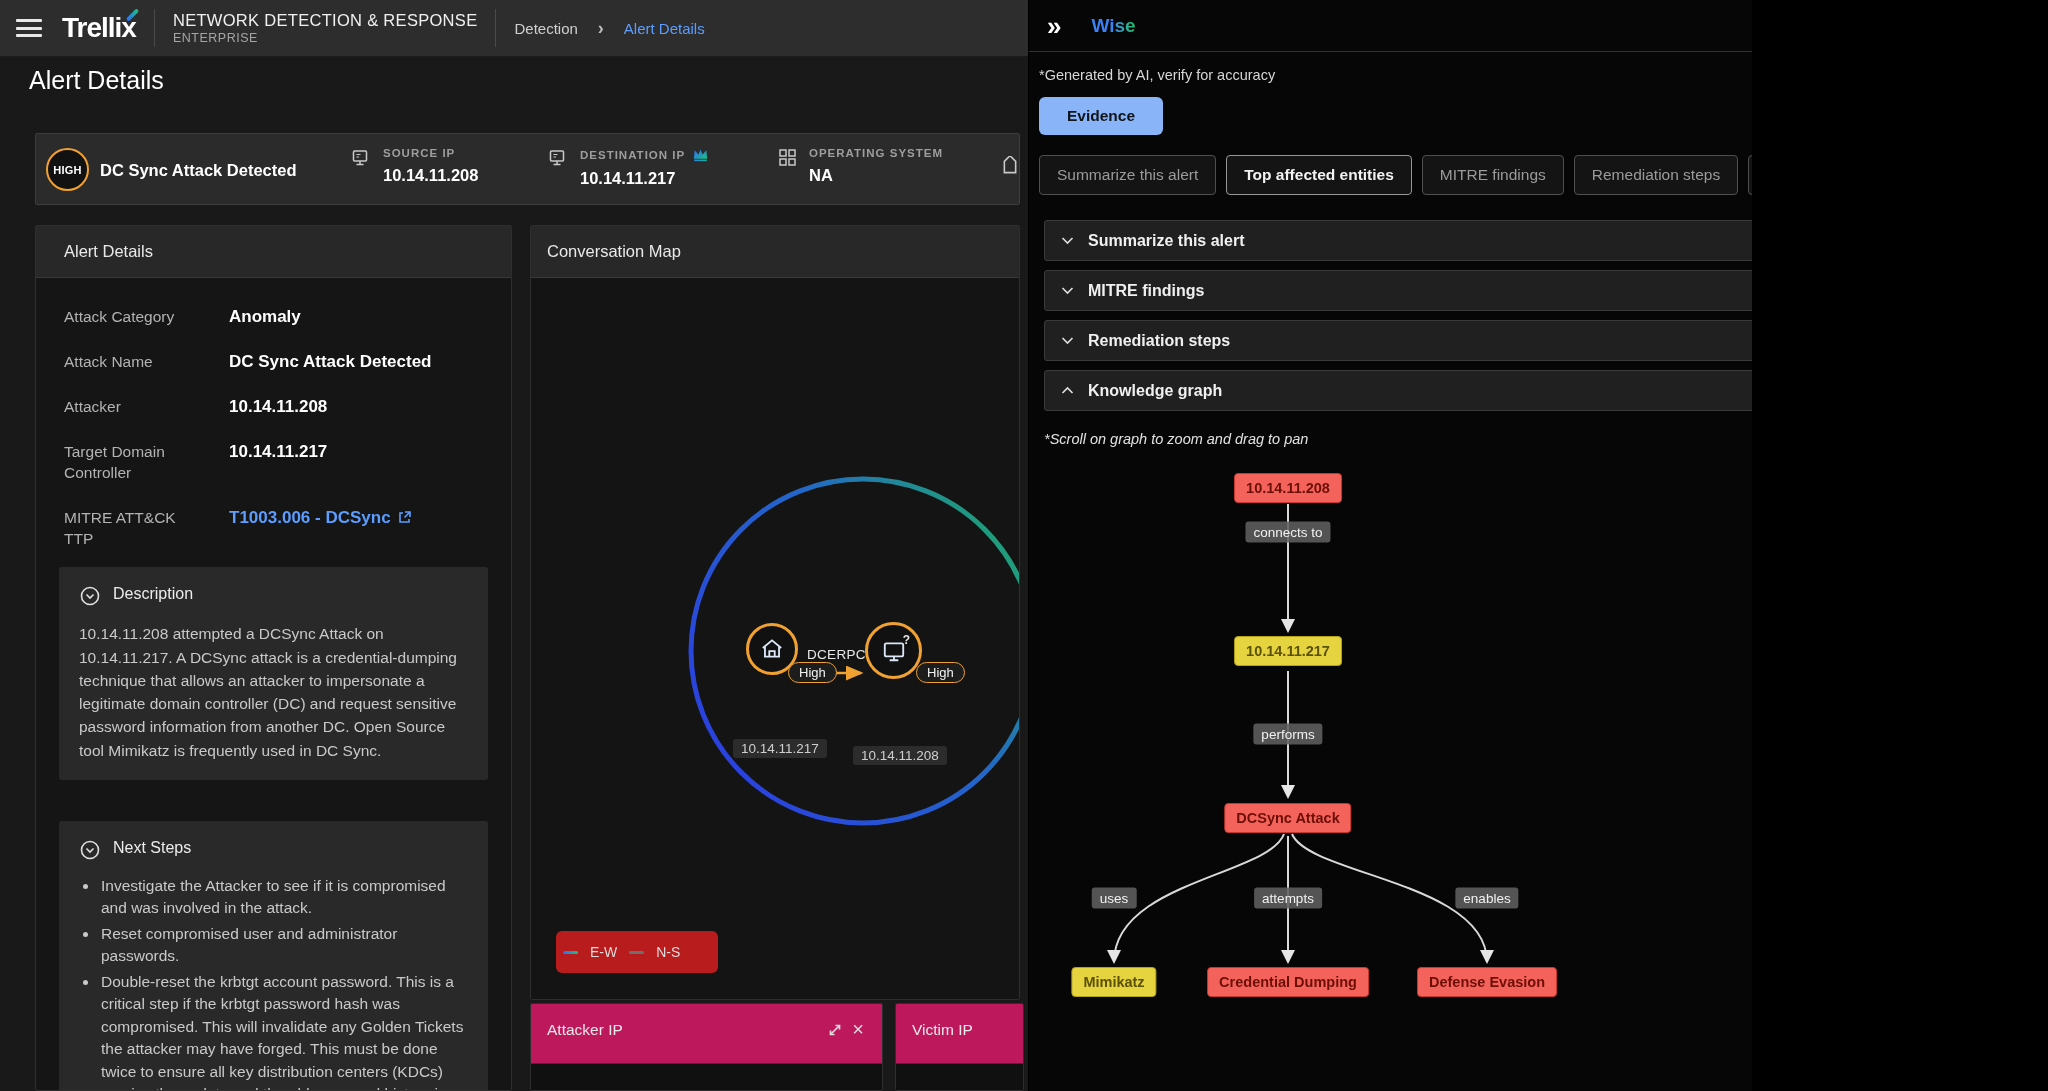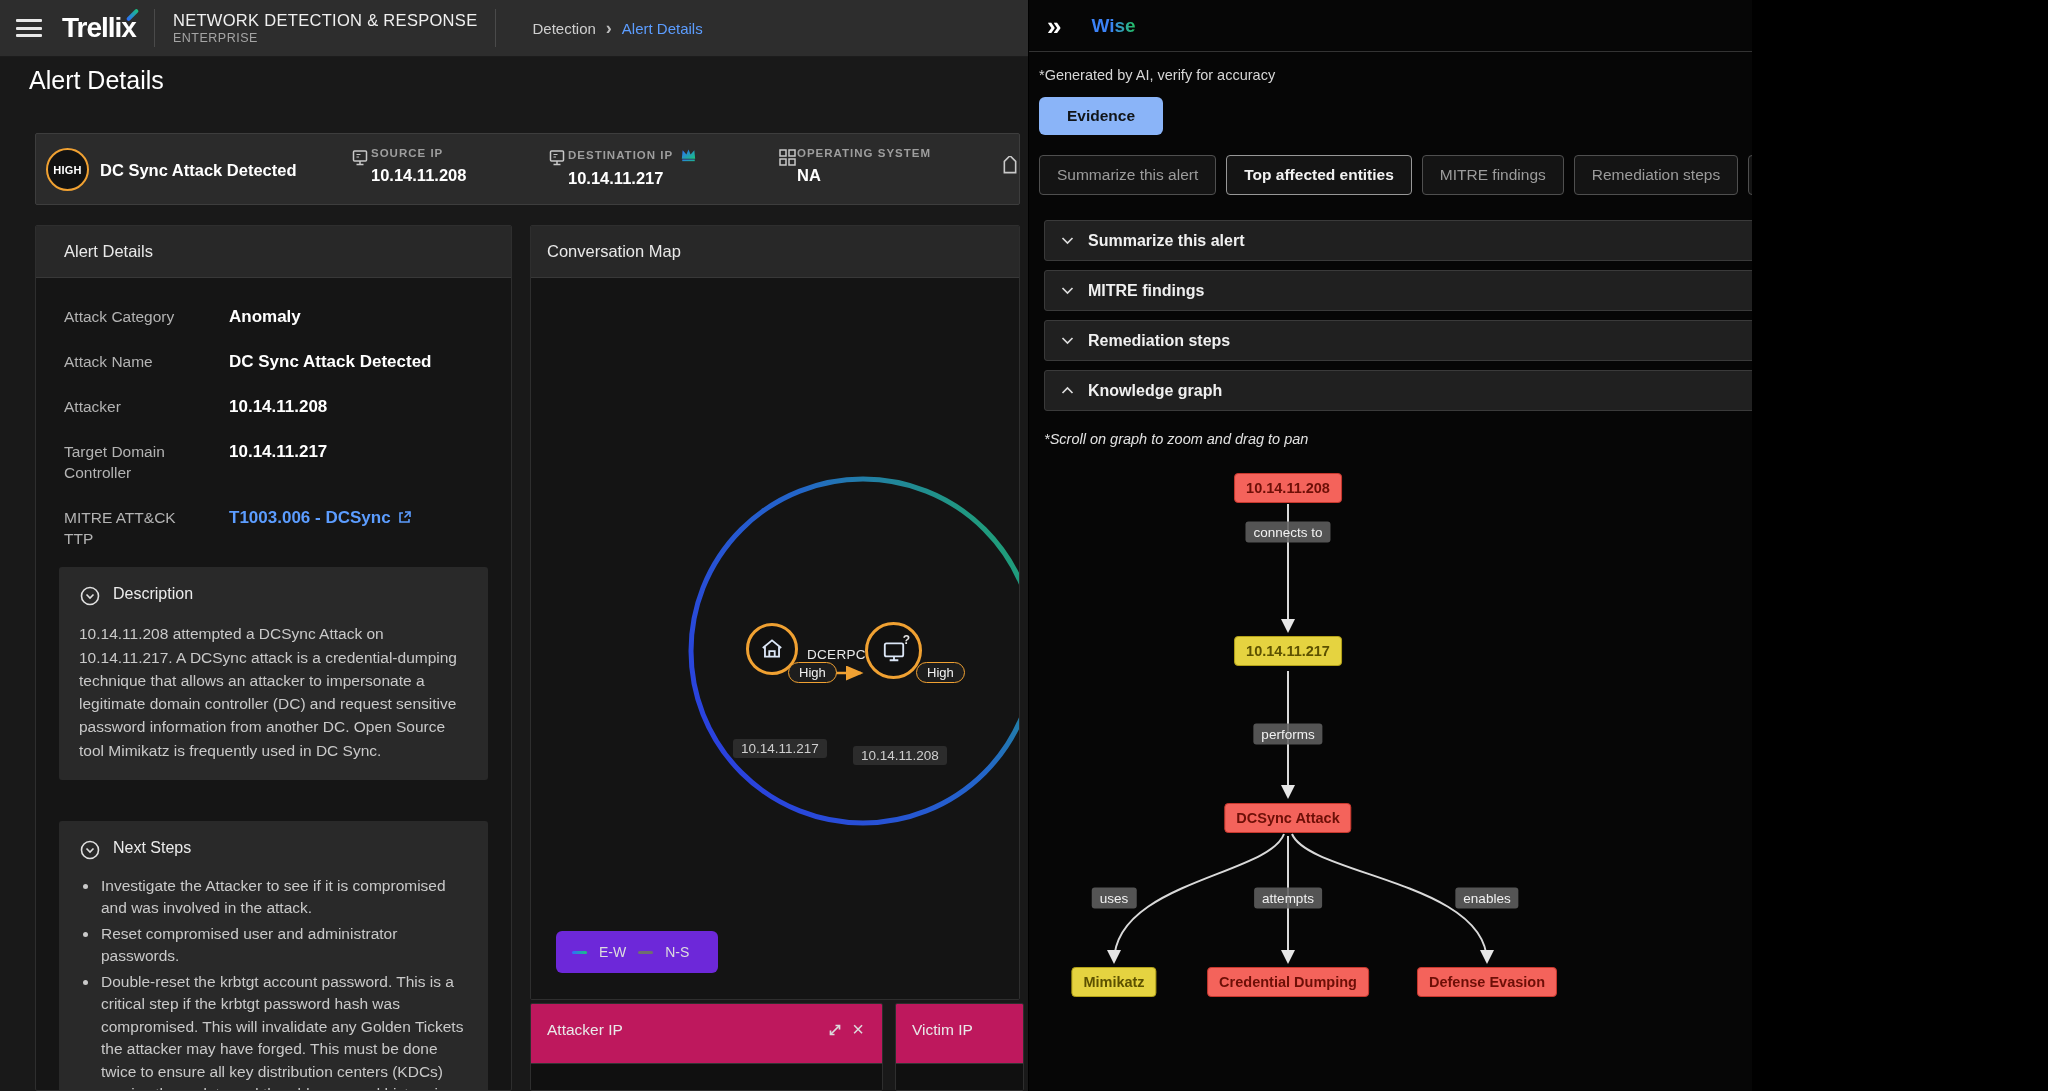--- a/index.html
+++ b/index.html
@@ -12,32 +12,32 @@
 
   .topbar { position:relative; height:57px; background:#2d2d2d; border-bottom:1px solid #1c1c1c; display:flex; align-items:center; padding-left:16px; }
   .hamburger { width:26px; height:18px; display:flex; flex-direction:column; justify-content:space-between; cursor:pointer; }
   .hamburger span { display:block; height:3px; background:#e8e8e8; border-radius:1px; }
   .brand { position:relative; margin-left:20px; color:#fff; font-size:28px; font-weight:bold; letter-spacing:-1px; }
   .brand .logo-slash { position:absolute; right:-4px; top:1px; width:15px; height:4px; background:linear-gradient(90deg,#2f6bff,#19c37d); transform:rotate(-45deg); border-radius:2px; }
   .tb-divider { width:1px; height:38px; background:#4a4a4a; margin:0 18px; }
   .product { line-height:1.25; }
   .product .p-name { color:#f0f0f0; font-size:16.5px; letter-spacing:.3px; }
   .product .p-edition { color:#a5a5a5; font-size:12.5px; letter-spacing:.5px; }
-  .breadcrumb { display:flex; align-items:center; gap:10px; font-size:15px; margin-left:18px; }
+  .breadcrumb { display:flex; align-items:center; gap:20px; font-size:15px; margin-left:0; }
   .breadcrumb .bc-section { color:#cfcfcf; }
   .breadcrumb .bc-chev { color:#bdbdbd; font-size:18px; font-weight:bold; line-height:1; }
   .breadcrumb .bc-current { color:#5c9dff; }
 
   .page-title { position:absolute; left:29px; top:66px; color:#fff; font-size:25px; font-weight:400; }
 
   
   .alert-bar { position:absolute; left:35px; top:133px; width:985px; height:72px; background:#2b2b2b; border:1px solid #3d3d3d; border-radius:2px; }
   .sev-badge { position:absolute; left:10px; top:14px; width:43px; height:43px; border-radius:50%; border:2px solid #f0a132; background:#121212; display:flex; align-items:center; justify-content:center; color:#fff; font-size:11px; font-weight:bold; letter-spacing:.3px; }
   .ab-title { position:absolute; left:64px; top:27px; color:#fff; font-size:16.5px; font-weight:bold; }
-  .ab-group { position:absolute; top:13px; display:flex; gap:0; }
+  .ab-group { position:absolute; top:13px; display:flex; gap:12px; }
   .ab-group .g-icon { margin-top:1px; }
   .ab-label { color:#9e9e9e; font-size:11.5px; font-weight:bold; letter-spacing:1px; display:flex; align-items:center; gap:7px; }
   .ab-value { color:#fff; font-size:16.5px; font-weight:bold; margin-top:7px; }
   .g-src { left:315px; } .g-dst { left:512px; } .g-os { left:742px; }
   .ab-tag { position:absolute; left:963px; top:22px; }
 
   
   .panel { position:absolute; background:#151515; border:1px solid #2e2e2e; border-radius:2px; overflow:hidden; }
   .panel-head { height:52px; background:#282828; border-bottom:1px solid #383838; display:flex; align-items:center; padding:0 16px; color:#e9e9e9; font-size:16.5px; }
   .left-panel  { left:35px; top:225px; width:477px; height:866px; }
@@ -63,21 +63,21 @@
   .ring-svg { position:absolute; left:0; top:0; }
   .node-circle { position:absolute; border-radius:50%; border:3px solid #f0a132; background:#111; display:flex; align-items:center; justify-content:center; }
   .n-home { left:215px; top:345px; width:52px; height:52px; }
   .n-host { left:334px; top:344px; width:57px; height:57px; }
   .q-mark { position:absolute; top:8px; right:9px; color:#e4e4e4; font-size:12px; font-weight:bold; }
   .sev-pill { position:absolute; height:21px; padding:0 10px; border:1.5px solid #f0a132; border-radius:11px; background:#1d1d1d; color:#f2f2f2; font-size:13px; display:flex; align-items:center; }
   .pill-l { left:257px; top:361px; } .pill-r { left:385px; top:361px; }
   .proto-label { position:absolute; left:276px; top:341px; color:#e9e9e9; font-size:13.5px; letter-spacing:.3px; }
   .ip-tag { position:absolute; color:#cfcfcf; font-size:13.5px; background:rgba(48,48,48,.85); border-radius:3px; padding:2px 8px; }
   .tag-l { left:202px; top:436px; } .tag-r { left:322px; top:443px; }
-  .map-legend { position:absolute; left:25px; top:653px; width:162px; height:42px; background:#6d28d9; border-radius:6px; display:flex; align-items:center; gap:12px; padding:0 16px; }
+  .map-legend { position:absolute; left:25px; top:653px; width:162px; height:42px; background:#b91c1c; border-radius:6px; display:flex; align-items:center; gap:12px; padding:0 7px; }
   .leg-dash { width:15px; height:3px; border-radius:2px; }
   .leg-ew { background:linear-gradient(90deg,#2f6bff,#19c37d); }
   .leg-ns { background:#6f6f6f; }
   .leg-label { color:#dedede; font-size:14px; }
 
   
   .atk-panel { left:530px; top:1003px; width:353px; height:88px; }
   .vic-panel { left:895px; top:1003px; width:129px; height:88px; }
   .bp-head { height:60px; display:flex; align-items:center; padding:0 14px 8px 16px; color:#e9e9e9; font-size:15.5px; background:#be185d; border-bottom:1px solid #343434; }
   .bp-head .spacer { flex:1; }

